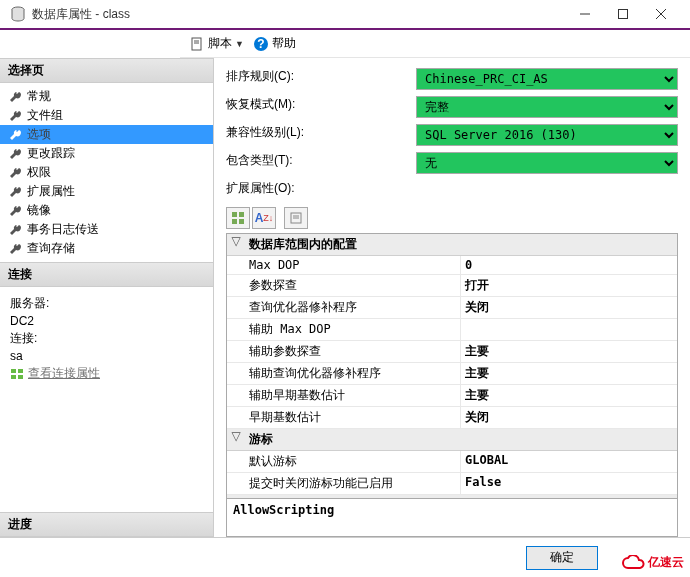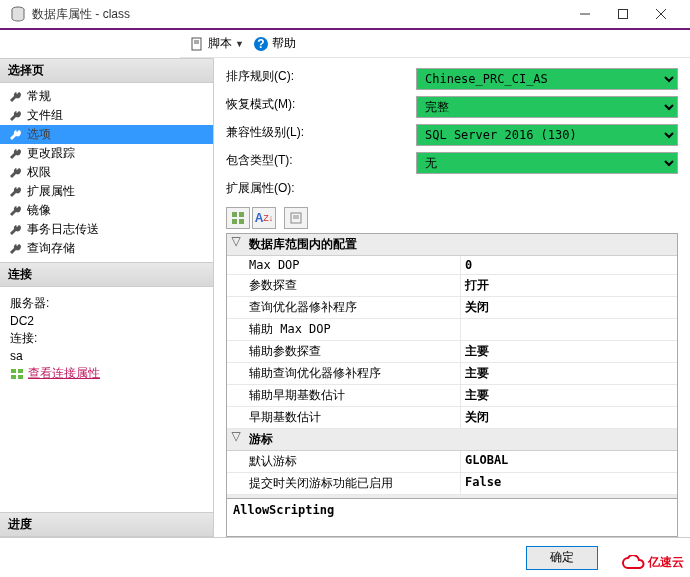--- a/index.html
+++ b/index.html
@@ -18,21 +18,21 @@
 
 .main { display: flex; height: calc(577px - 30px - 28px - 40px); }
 .sidebar { width: 214px; border-right: 1px solid #ccc; background: #fff; display: flex; flex-direction: column; }
 .section-hdr { background: linear-gradient(to bottom, #e8e8e8, #d8d8d8); padding: 3px 8px; font-weight: bold; border-top: 1px solid #ccc; border-bottom: 1px solid #ccc; }
 .nav-list { padding: 4px 0; }
 .nav-item { display: flex; align-items: center; padding: 1px 8px; cursor: pointer; }
 .nav-item.selected { background: #3399ff; color: #404040; }
 .nav-item .wrench { width: 14px; height: 14px; margin-right: 5px; flex-shrink: 0; }
 .conn-block { padding: 6px 10px; }
 .conn-row { margin: 2px 0; }
-.conn-link { display: flex; align-items: center; color: #be185d; }
+.conn-link { display: flex; align-items: center; color: #737373; }
 .conn-link svg { margin-right: 4px; }
 .link-text { text-decoration: underline; }
 .spacer { flex: 1; }
 .status-row { display: flex; align-items: center; padding: 6px 10px; }
 .spinner { width: 18px; height: 18px; margin-right: 8px; }
 
 .content { flex: 1; padding: 10px 12px 0 12px; overflow: hidden; display: flex; flex-direction: column; }
 .form-row { display: flex; align-items: flex-start; margin-bottom: 6px; }
 .form-label { width: 190px; }
 .form-select { flex: 1; height: 22px; border: 1px solid #a9a9a9; padding: 0 4px; background: #22c55e; font-family: "SimSun", monospace; }

